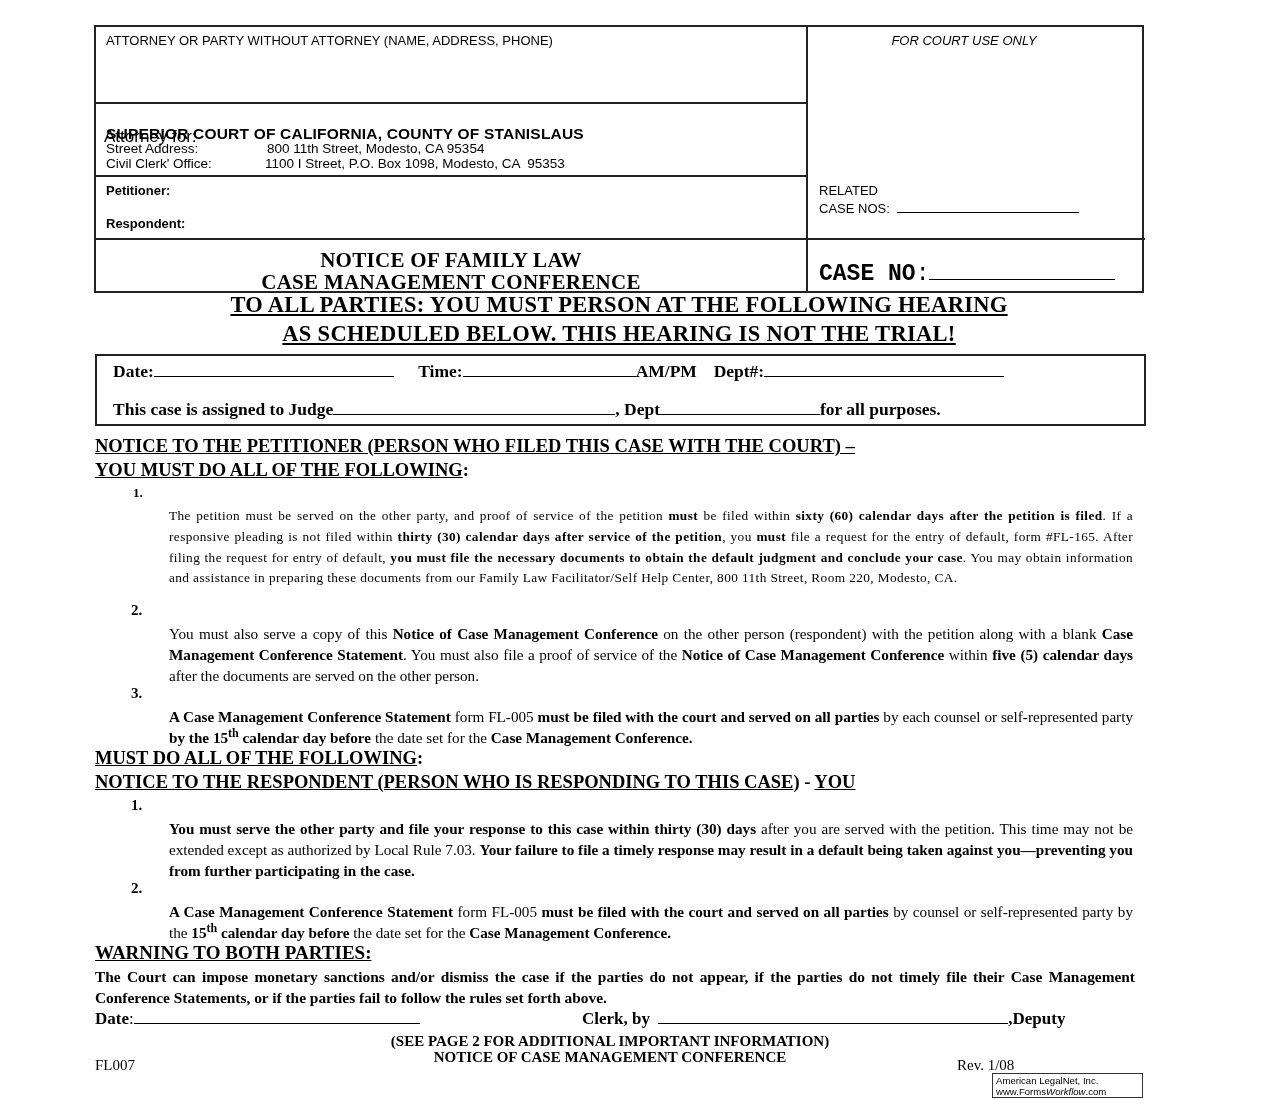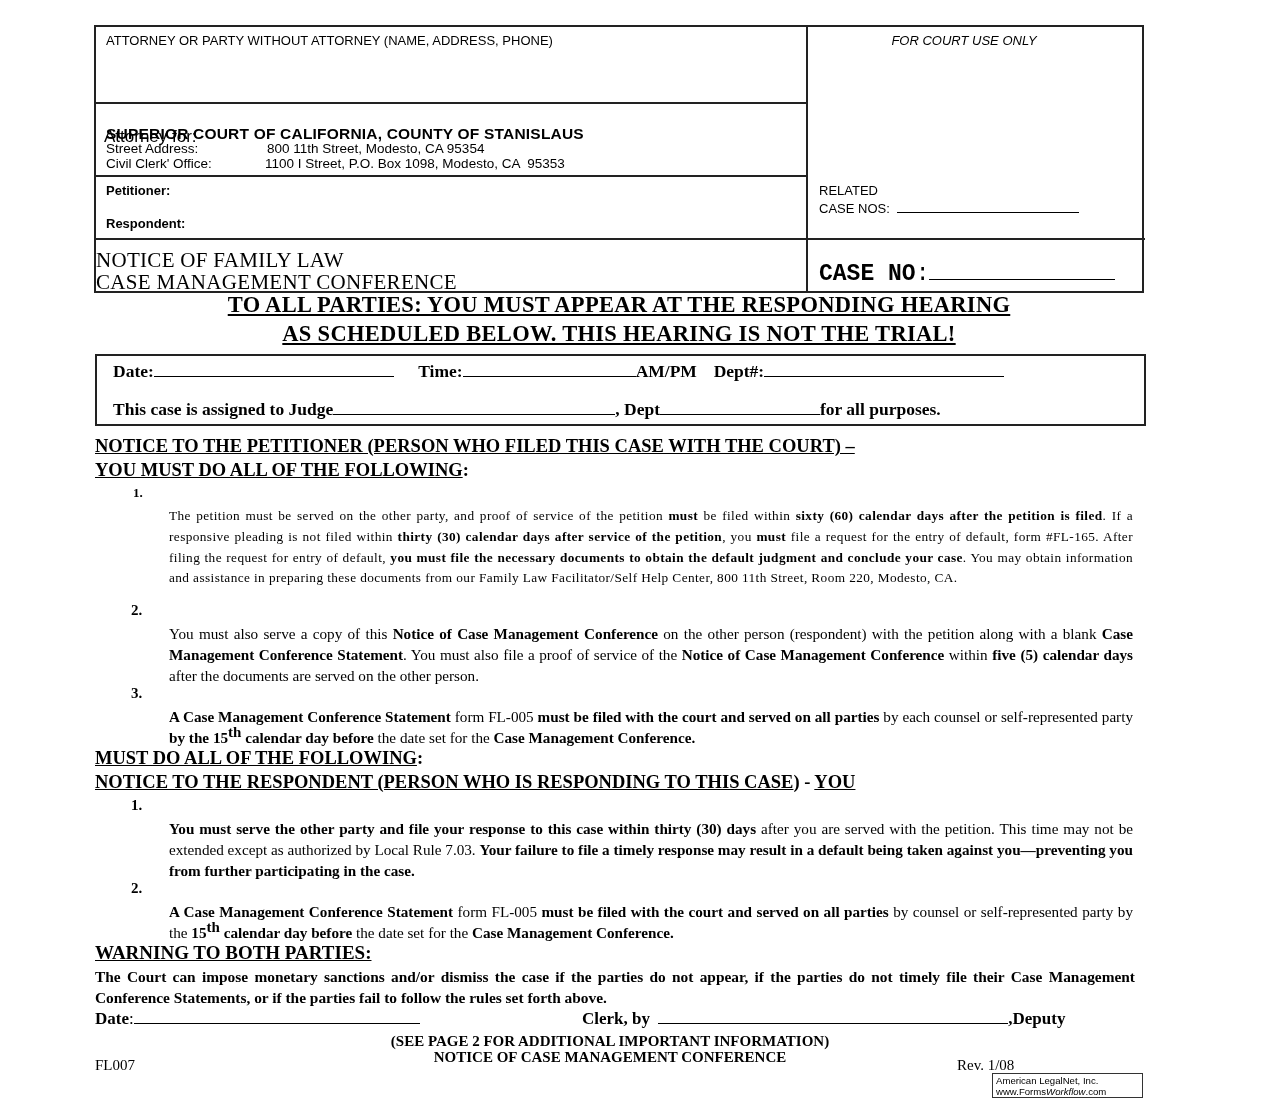--- a/index.html
+++ b/index.html
@@ -10,37 +10,37 @@
   
   .hdr { position: absolute; left: 94px; top: 25px; width: 1050px; height: 268px; border: 2px solid #222; }
   .vline { position: absolute; left: 806px; top: 25px; width: 2px; height: 268px; background: #222; }
   .hline { position: absolute; height: 2px; background: #222; }
 
   .small-sans { font-family: "Liberation Sans", sans-serif; font-size: 13px; line-height: 16px; }
   .court-name { font-family: "Liberation Sans", sans-serif; font-size: 15.5px; font-weight: bold; letter-spacing: 0.2px; }
   .addr { font-family: "Liberation Sans", sans-serif; font-size: 13.5px; line-height: 15px; white-space: pre; }
   .lbl-bold { font-family: "Liberation Sans", sans-serif; font-size: 13px; font-weight: bold; }
 
-  .form-title { font-family: "Liberation Serif", serif; font-weight: normal; font-size: 21px; line-height: 22px; text-align: left; letter-spacing: 0.3px; }
+  .form-title { font-family: "Liberation Serif", serif; font-weight: bold; font-size: 21px; line-height: 22px; text-align: center; letter-spacing: 0.3px; }
   .case-no { font-family: Liberation Mono, monospace; font-weight: bold; font-size: 23px; }
   .fill-line { display: inline-block; border-bottom: 1.5px solid #000; vertical-align: baseline; }
 
   .banner { font-family: "Liberation Serif", serif; font-weight: bold; font-size: 22.5px; text-decoration: underline; letter-spacing: 0.3px; text-align: center; white-space: nowrap; }
 
   .hearing-box { position: absolute; left: 95px; top: 354px; width: 1051px; height: 72px; border: 2px solid #222; }
   .hear-row { position: absolute; font-family: "Liberation Serif", serif; font-weight: bold; font-size: 17.5px; white-space: nowrap; }
 
   .sec-head { position: absolute; left: 95px; font-family: "Liberation Serif", serif; font-weight: bold; font-size: 18.5px; line-height: 24px; white-space: nowrap; }
   .sec-head .u { text-decoration: underline; }
 
   .para { position: absolute; font-family: "Liberation Serif", serif; font-size: 15.2px; line-height: 20.8px; text-align: justify; margin-top: 24px; }
   .para b { font-weight: bold; }
   .num { position: absolute; font-family: "Liberation Serif", serif; font-weight: bold; font-size: 15px; }
   .small-para { font-size: 13.3px; letter-spacing: 0.4px; }
-  .sup { font-size: 15px; vertical-align: super; line-height: 0; }
+  .sup { font-size: 12px; vertical-align: super; line-height: 0; }
 
   .warn-text { position: absolute; left: 95px; width: 1040px; font-family: "Liberation Serif", serif; font-weight: bold; font-size: 15.4px; line-height: 20.5px; }
 
   .footer-row { position: absolute; font-family: "Liberation Serif", serif; font-size: 17px; font-weight: bold; white-space: nowrap; }
   .footer-center { position: absolute; left: 200px; width: 820px; text-align: center; font-family: "Liberation Serif", serif; font-weight: bold; font-size: 15px; line-height: 16px; }
   .footer-small { position: absolute; font-family: "Liberation Serif", serif; font-size: 15px; }
 
   .legalnet { position: absolute; left: 992px; top: 1073px; width: 151px; height: 25px; border: 1px solid #333; font-family: "Liberation Sans", sans-serif; font-size: 9.6px; line-height: 11px; padding: 1px 3px; }
   .legalnet i { font-style: italic; }
 </style>
@@ -76,21 +76,21 @@
   <span class="fill-line" style="width:182px; border-bottom-width:1px; margin-left:4px;"></span>
 </div>
 
 <div class="abs form-title" style="left:96px; top:249px; width:710px;">NOTICE OF FAMILY LAW</div>
 <div class="abs form-title" style="left:96px; top:271px; width:710px;">CASE MANAGEMENT CONFERENCE</div>
 
 <div class="abs case-no" style="left:819px; top:261px; white-space:nowrap;">
   <span>CASE NO</span><span style="font-weight:normal;">:</span><span class="fill-line" style="width:186px; border-bottom-width:1.5px;"></span>
 </div>
 
-<div class="abs banner" style="left:94px; top:292px; width:1050px;">TO ALL PARTIES:   YOU MUST APPEAR AT THE RESPONDING HEARING</div>
+<div class="abs banner" style="left:94px; top:292px; width:1050px;">TO ALL PARTIES:   YOU MUST PERSON AT THE FOLLOWING HEARING</div>
 <div class="abs banner" style="left:94px; top:321px; width:1050px;">AS SCHEDULED BELOW.  THIS HEARING IS NOT THE TRIAL!</div>
 
 <div class="hearing-box"></div>
 <div class="hear-row" style="left:113px; top:361px;">
   <span>Date:</span><span class="fill-line" style="width:240px;"></span>
   <span style="display:inline-block; width:16px;"></span>
   <span>Time:</span><span class="fill-line" style="width:173px;"></span><span>AM/PM</span>
   <span style="display:inline-block; width:8px;"></span>
   <span>Dept#:</span><span class="fill-line" style="width:240px;"></span>
 </div>

